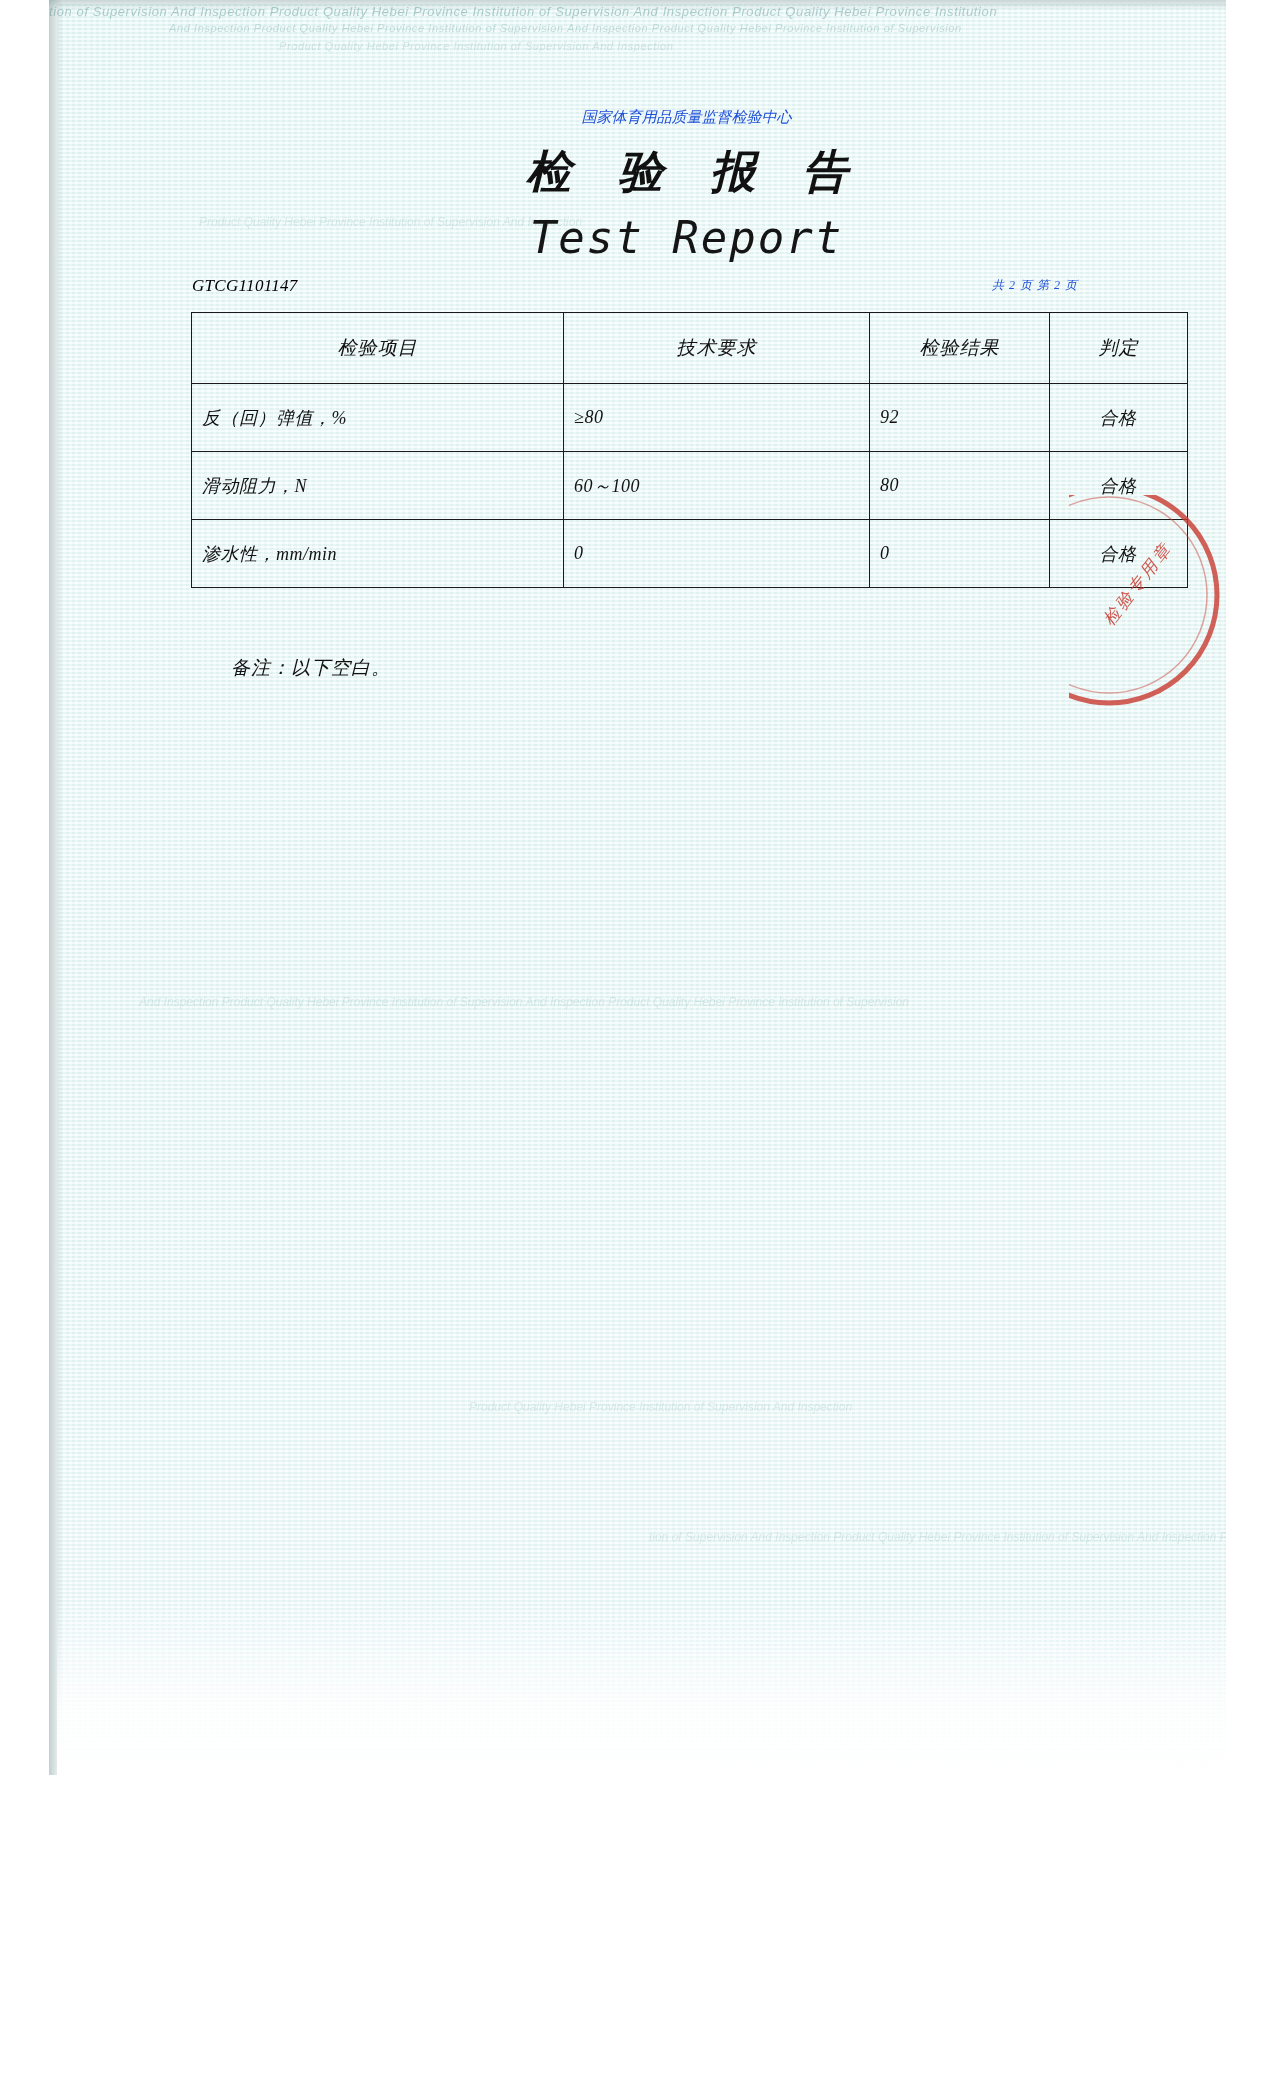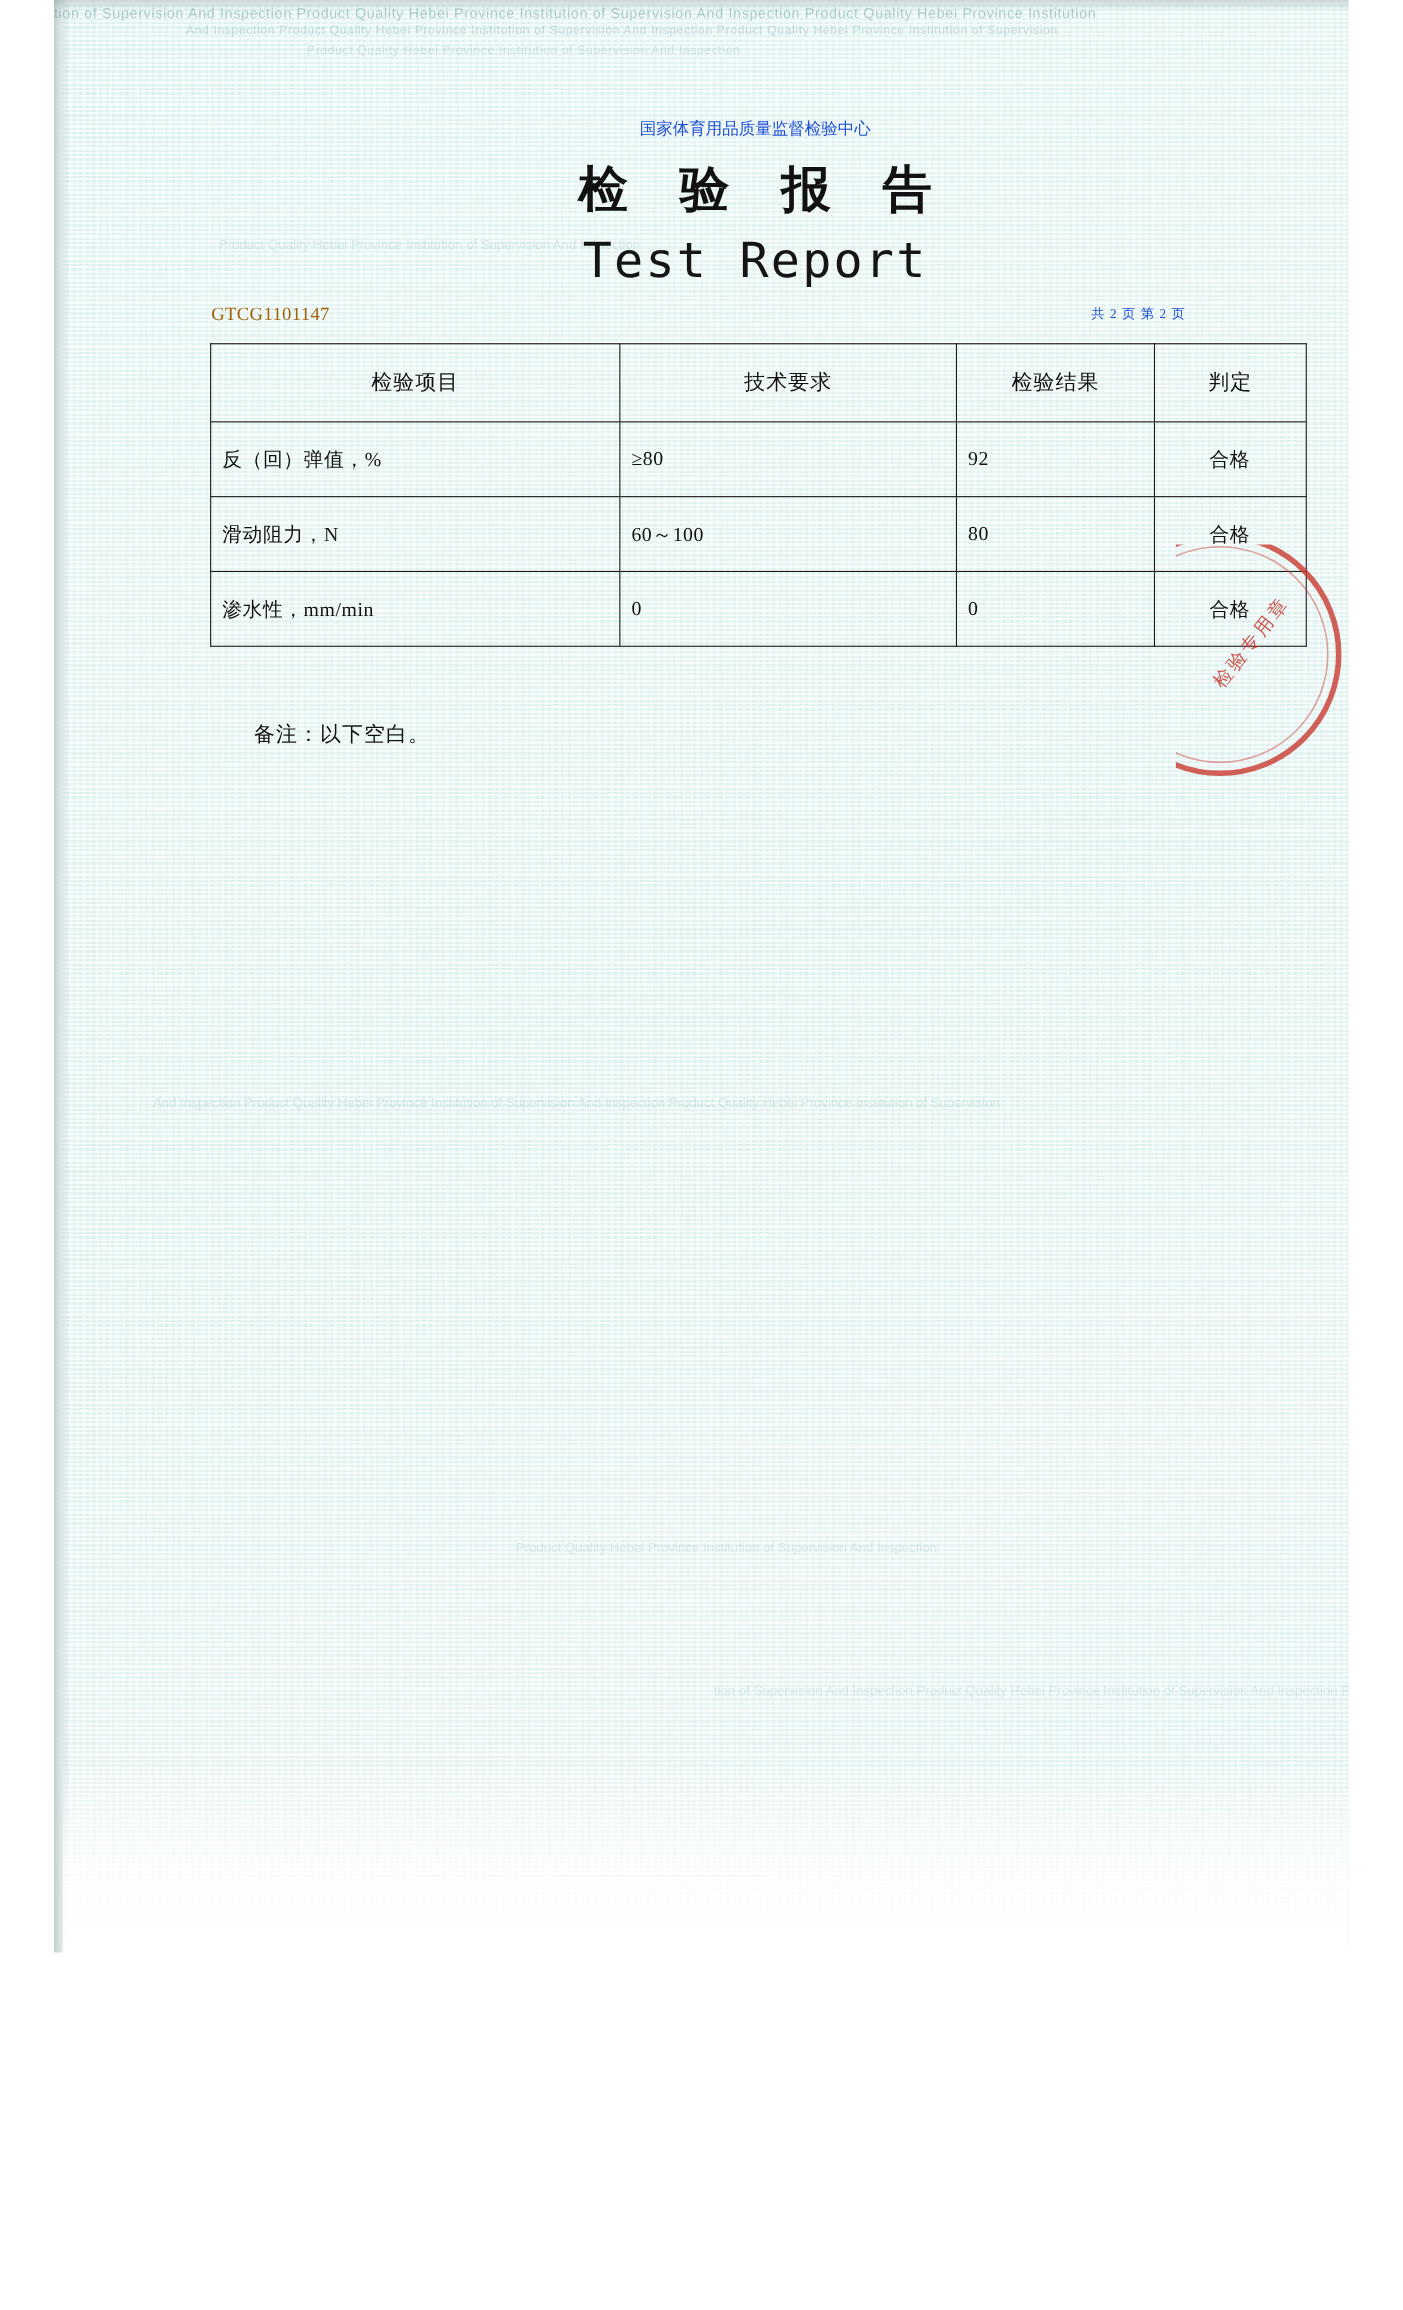--- a/index.html
+++ b/index.html
@@ -9,20 +9,21 @@
     background: #ffffff;
   }
   .page {
     position: relative;
     width: 1177px;
     height: 2100px;
     margin: 0 auto;
     overflow: hidden;
     background: #ffffff;
     font-family: "Liberation Serif", "DejaVu Serif", serif;
+    font-style: italic;
   }
 
   
   .paper {
     position: absolute;
     left: 8px;
     top: 4px;
     width: 1255px;
     height: 1768px;
     background:
@@ -115,21 +116,21 @@
     color: #151515;
     font-family: "DejaVu Sans Mono", monospace;
   }
 
   
   .report-no {
     position: absolute;
     top: 276px;
     left: 143px;
     font-size: 17px;
-    color: #a16207;
+    color: #000000;
     font-family: "Liberation Serif", serif;
     letter-spacing: 0.3px;
   }
   .page-no {
     position: absolute;
     top: 277px;
     right: 148px;
     font-size: 12px;
     color: #1d4ed8;
     font-family: "Liberation Serif", serif;

